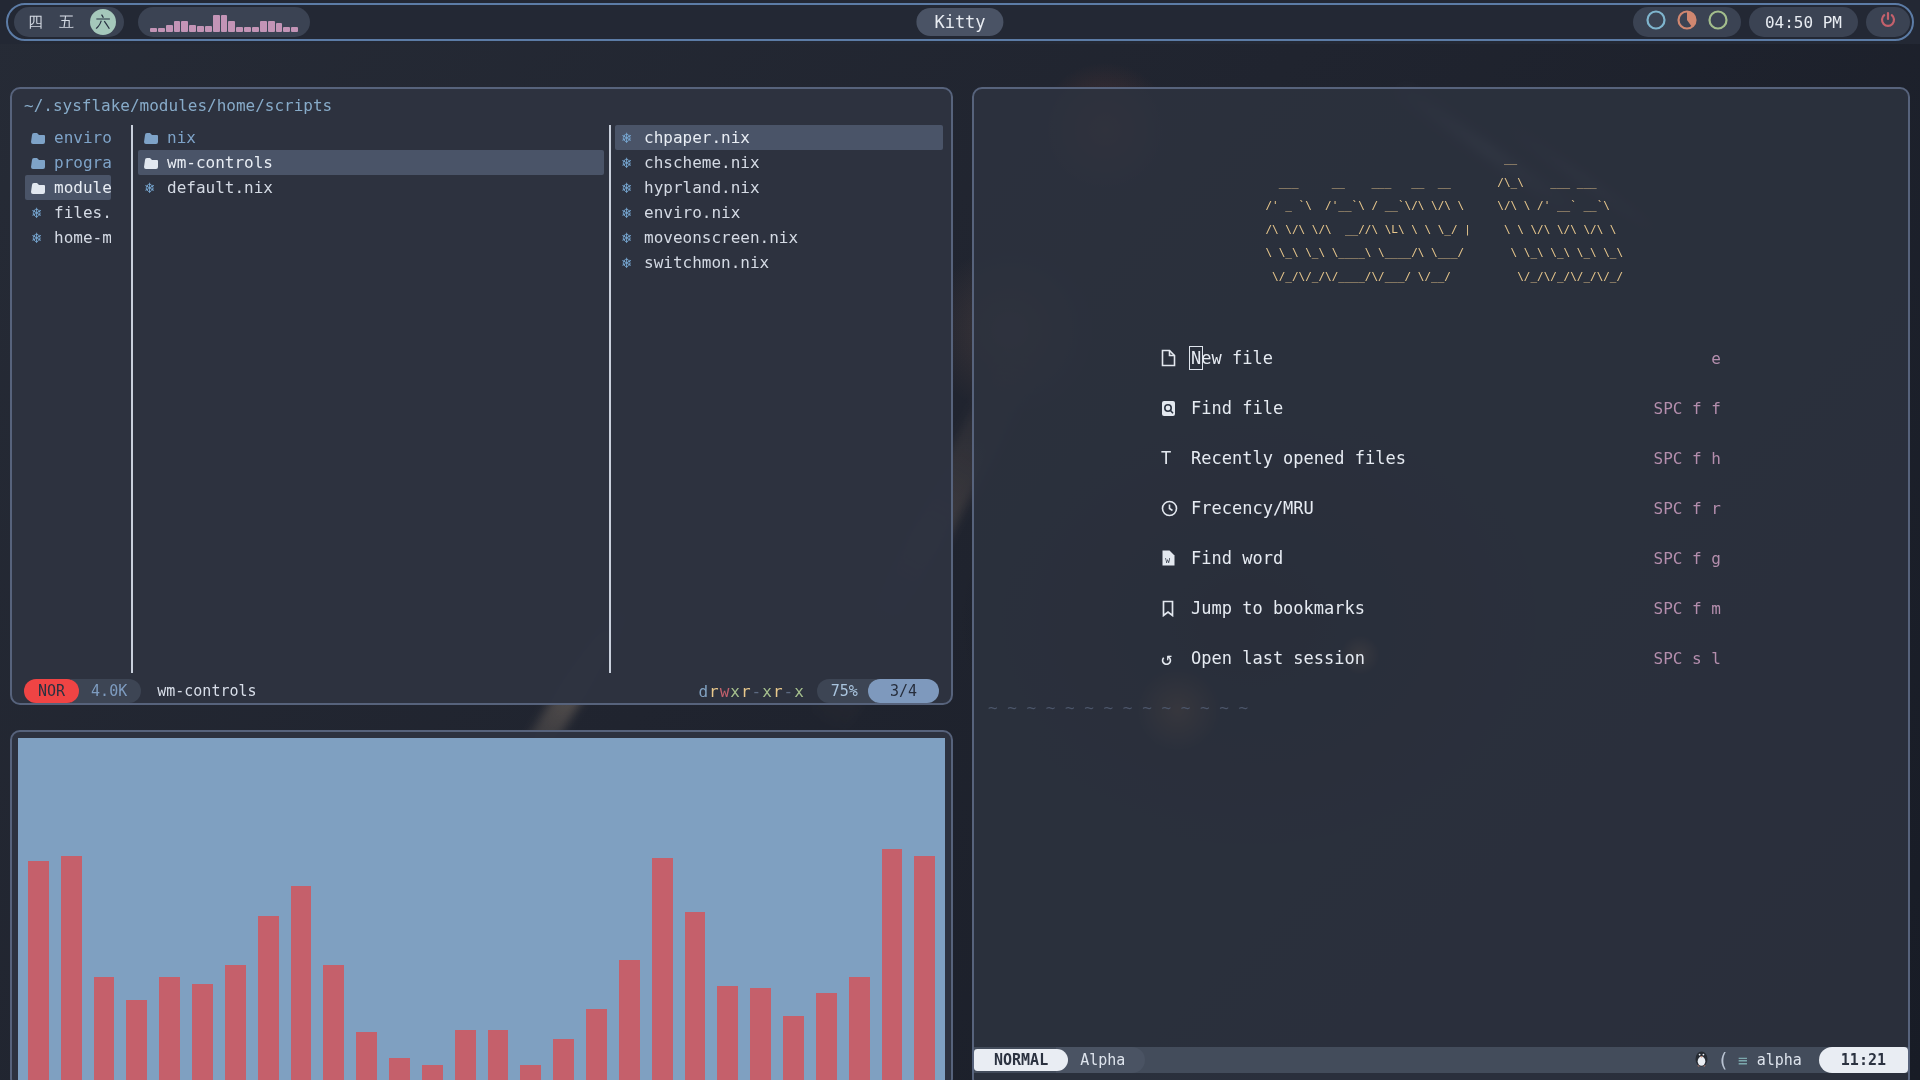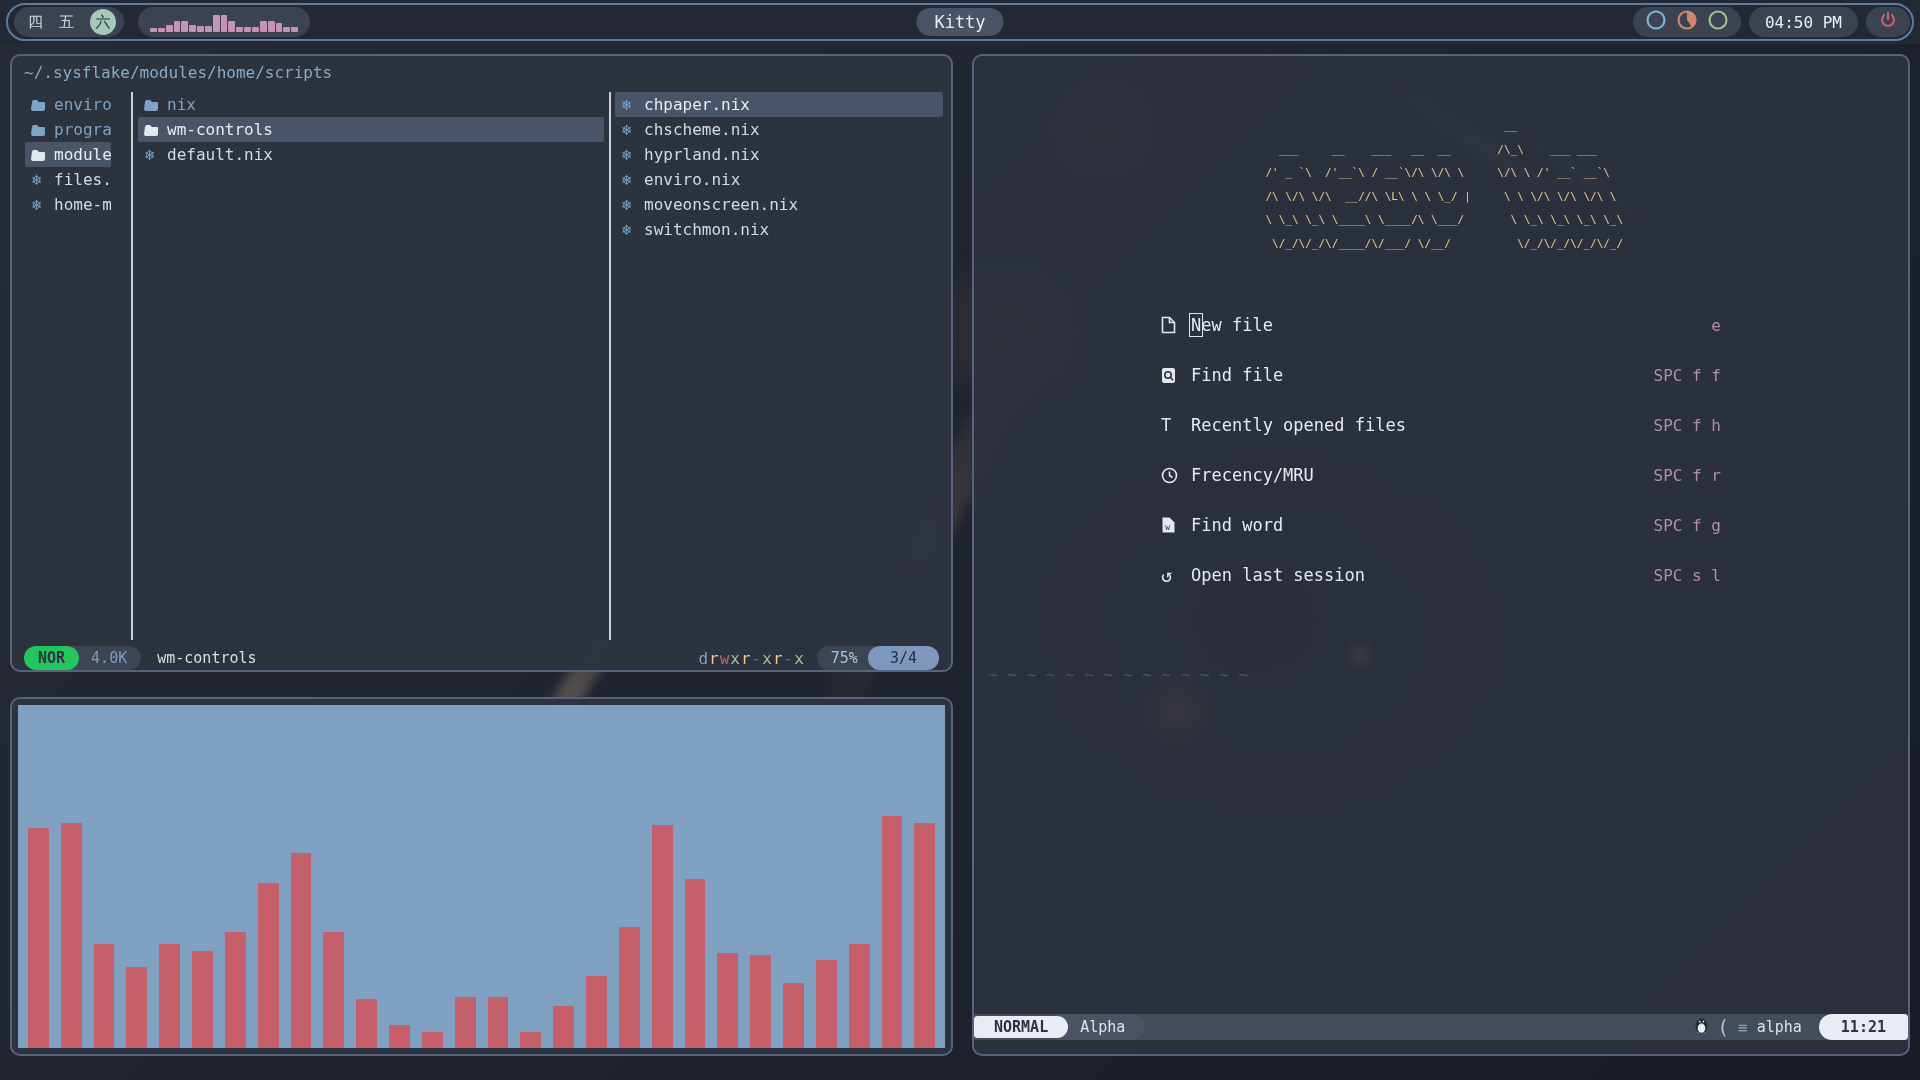--- a/index.html
+++ b/index.html
@@ -40,21 +40,21 @@
   .hist div { width:7px; background:#c394b6; border-radius:1px; }
   .tb-center { position:absolute; left:50%; top:8px; transform:translateX(-50%); }
   .kitty-pill { background:#4a5365; padding:0 18px; height:28px; border-radius:14px;
     color:#e8ecf2; font-size:17px; }
   .tb-right { position:absolute; right:10px; top:7px; display:flex; gap:8px; align-items:center; }
   .rings-pill { padding:0 12px; gap:9px; }
   .clock-pill { padding:0 16px; color:#e8ecf2; font-size:16px; }
   .power-pill { padding:0 13px; }
 
   
-  .window { position:absolute; border:2px solid #57637c; border-radius:10px; overflow:hidden; }
+  .window { position:absolute; border:2px solid #57637c; border-radius:10px; overflow:hidden;margin-top:33px; }
 
   
   #win-files { left:10px; top:54px; width:943px; height:618px; background:rgba(45,51,64,.97); }
   .yz-path { position:absolute; left:12px; top:7px; color:#87abc9; font-size:16px; }
   .yz-col { position:absolute; top:36px; }
   .yz-row { height:25px; display:flex; align-items:center; gap:7px; font-size:16px;
     color:#d4dae4; padding:0 6px; border-radius:2px; cursor:pointer; white-space:nowrap; overflow:hidden; }
   .yz-row .ficon { width:16px; flex:0 0 16px; display:flex; align-items:center; }
   .yz-row.dir  { color:#7ea3c8; }
   .yz-row.sel  { background:#4a5468; color:#e8edf4; }
@@ -62,21 +62,21 @@
   .folder-svg path { fill:#7ea3c8; }
   .nix-ico { font-family:"DejaVu Sans",sans-serif; color:#79aad6; font-size:14px; }
   #col-parent  { left:13px;  width:86px; }
   #col-current { left:126px; width:466px; }
   #col-preview { left:603px; width:328px; }
   .yz-sep { position:absolute; top:36px; width:2px; height:548px; background:#c9d0dc; }
   #sep1 { left:119px; } #sep2 { left:597px; }
   .yz-status { position:absolute; left:0; right:0; top:590px; height:24px;
     display:flex; align-items:center; font-size:15px; padding:0 12px; }
   .spill { height:24px; display:flex; align-items:center; padding:0 14px; }
-  .mode-pill { background:#22c55e; color:#2a3140; font-weight:bold; border-radius:12px; z-index:2; }
+  .mode-pill { background:#ef4444; color:#2a3140; font-weight:normal; border-radius:12px; z-index:2; }
   .size-pill { background:#3d4554; color:#7e9cc0; border-radius:0 12px 12px 0; margin-left:-8px; padding-left:20px; }
   .yz-fname { color:#d8dee9; margin-left:16px; }
   .yz-right { margin-left:auto; display:flex; align-items:center; }
   .perm { font-size:16px; letter-spacing:1px; margin-right:12px; }
   .pct-pill { background:#3d4554; color:#a9c4de; border-radius:12px 0 0 12px; padding-right:18px; }
   .pos-pill { background:#7e99bd; color:#272e3c; border-radius:12px; margin-left:-8px; padding:0 22px; }
 
   
   #win-chart { left:10px; top:697px; width:943px; height:359px; background:rgba(45,51,64,.97); }
   .chart-panel { position:absolute; inset:6px; background:#7fa0c1; }
@@ -379,20 +379,29 @@
           <svg width="15" height="18" viewBox="0 0 15 18">
             <path d="M1.5 1.5 h7 l5 5 v10 h-12 z" fill="#e3e8ef"></path>
             <text x="4.2" y="14" font-size="8" fill="#2c3442" font-family="monospace">w</text>
           </svg>
         </span>
         <span class="menu-label">Find word</span>
         <span class="menu-keys">SPC f g</span>
       </div>
       <div class="menu-row">
         <span class="menu-ico">
+          <svg width="14" height="17" viewBox="0 0 14 17">
+            <path d="M2.5 1.5 h9 v14 l-4.5-3.5 l-4.5 3.5 z" fill="none" stroke="#e3e8ef" stroke-width="1.7"></path>
+          </svg>
+        </span>
+        <span class="menu-label">Jump to bookmarks</span>
+        <span class="menu-keys">SPC f m</span>
+      </div>
+      <div class="menu-row">
+        <span class="menu-ico">
           <span style="font-size:19px;">↺</span>
         </span>
         <span class="menu-label">Open last session</span>
         <span class="menu-keys">SPC s l</span>
       </div>
     </div>
   <div class="nv-tildes" id="nv-tildes">~
 ~
 ~
 ~

